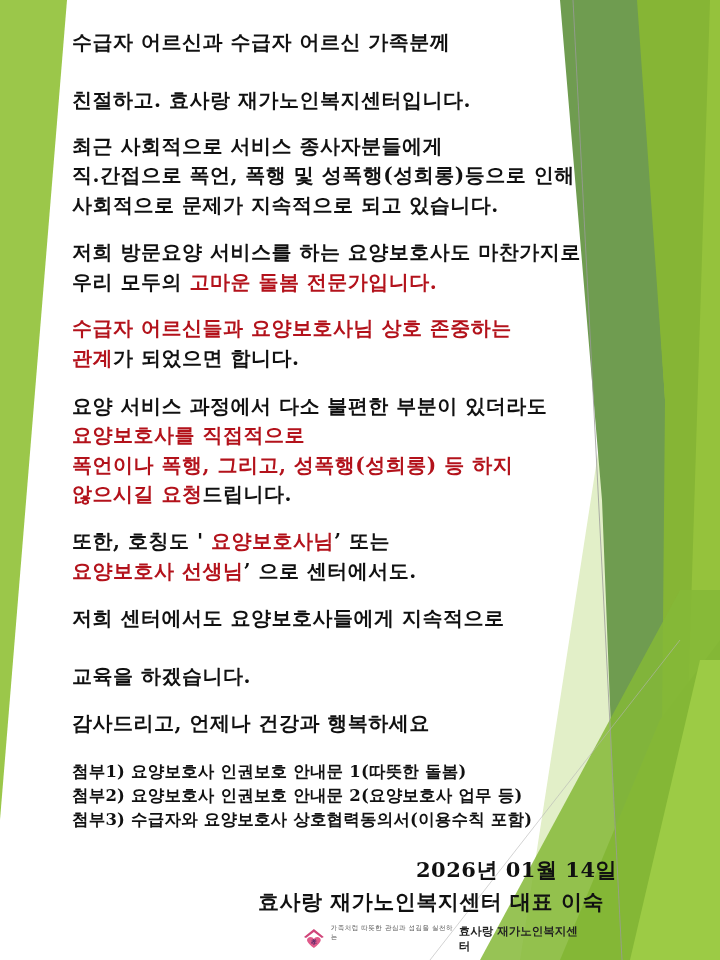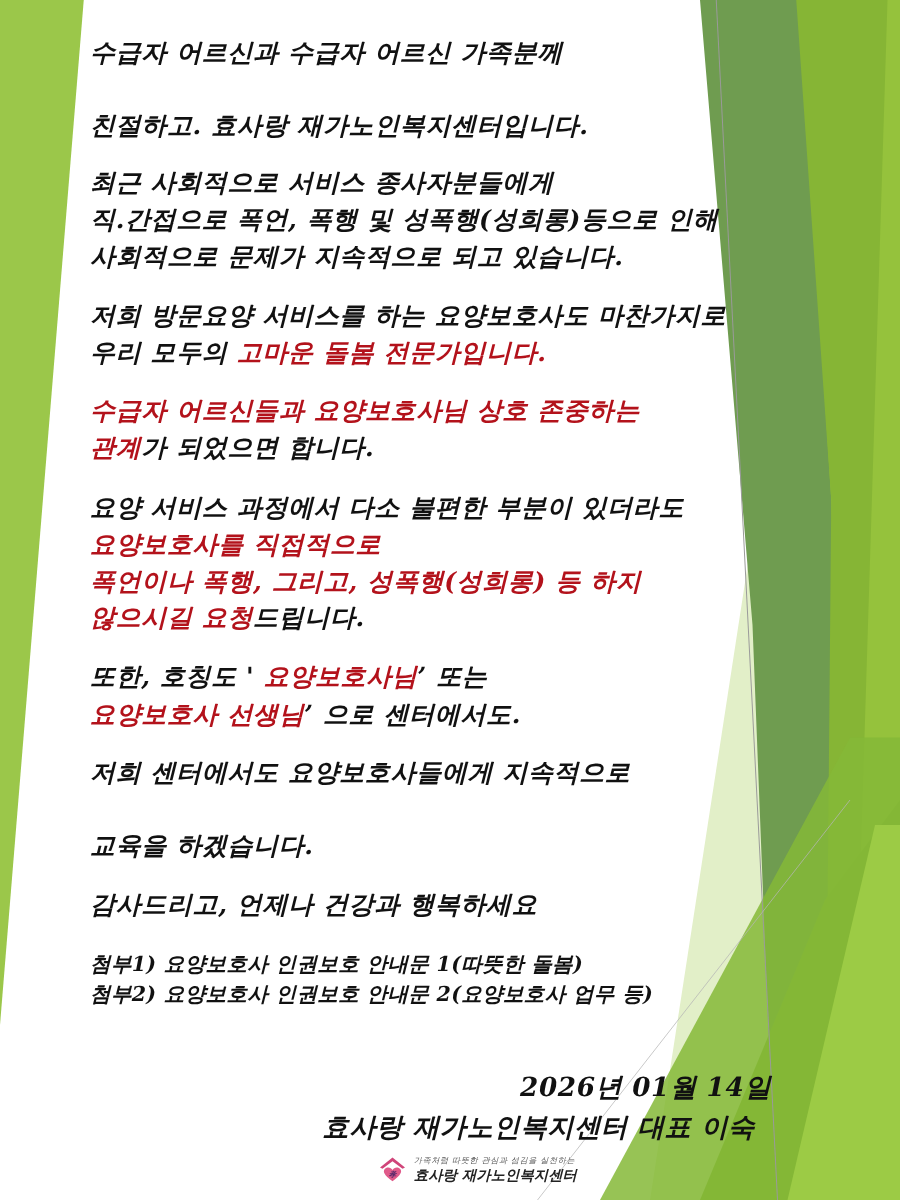--- a/index.html
+++ b/index.html
@@ -3,32 +3,32 @@
 <meta charset="utf-8">
 <style>
   html, body { margin:0; padding:0; }
   body {
     width:720px; height:960px; position:relative; overflow:hidden;
     background:#ffffff;
     font-family: "DejaVu Serif", "Liberation Serif", serif;
     color:#111;
   }
   svg.bg { position:absolute; left:0; top:0; width:720px; height:960px; z-index:0; }
-  .content { position:absolute; left:0; top:0; width:588px; height:960px; z-index:1;font-style:italic; }
+  .content { position:absolute; left:0; top:0; width:588px; height:960px; z-index:1; }
   .line {
     position:absolute; left:72px; white-space:nowrap;
     font-size:20px; font-weight:bold; letter-spacing:0.5px; line-height:24px;
   }
   .red { color:#b3121b; }
   .small { font-size:16.5px; line-height:20px; letter-spacing:0.2px;text-align:center; }
   .sig { font-size:21px; }
   .logo {
     position:absolute; left:303px; top:924px; display:flex; align-items:center; gap:6px;
   }
-  .logo-text { display:flex; flex-direction:column; font-family:"DejaVu Sans","Liberation Sans",sans-serif; }
+  .logo-text { display:flex; font-family:"DejaVu Sans","Liberation Sans",sans-serif; }
   .logo-tag { font-size:6.5px; color:#555; letter-spacing:0.5px; }
   .logo-name { font-size:11.5px; font-weight:bold; color:#222; }
 </style>
 </head>
 <body>
 
 <svg class="bg" viewBox="0 0 720 960" preserveAspectRatio="none">
 
   <polygon points="0,0 67,0 0,820" fill="#9bc74a"></polygon>
 
@@ -65,20 +65,21 @@
   <div class="line" style="top:529px"><span>또한, 호칭도 ' </span><span class="red">요양보호사님</span><span>’  또는</span></div>
   <div class="line" style="top:559px"><span class="red">요양보호사 선생님</span><span>’ 으로 센터에서도.</span></div>
 
   <div class="line" style="top:606px">저희 센터에서도 요양보호사들에게 지속적으로</div>
   <div class="line" style="top:664px">교육을 하겠습니다.</div>
 
   <div class="line" style="top:711px">감사드리고, 언제나 건강과 행복하세요</div>
 
   <div class="line small" style="top:762px">첨부1) 요양보호사 인권보호 안내문 1(따뜻한 돌봄)</div>
   <div class="line small" style="top:786px">첨부2) 요양보호사 인권보호 안내문 2(요양보호사 업무 등)</div>
+  <div class="line small" style="top:810px">첨부3) 수급자와 요양보호사 상호협력동의서(이용수칙 포함)</div>
 
   <div class="line sig" style="top:858px; left:416px">2026년 01월 14일</div>
   <div class="line sig" style="top:890px; left:258px">효사랑 재가노인복지센터 대표 이숙</div>
 
   <div class="logo">
     <svg width="22" height="22" viewBox="0 0 22 22">
       <polygon points="11,1 21,9 19,10 11,4 3,10 1,9" fill="#d0457a"></polygon>
       <path d="M11 20 C4 15 3 12 5 10 C7 8 10 9 11 11 C12 9 15 8 17 10 C19 12 18 15 11 20 Z" fill="#e05a8a"></path>
       <text x="11" y="16.5" font-size="6" text-anchor="middle" fill="#5a2a6a" font-weight="bold">孝</text>
     </svg>

